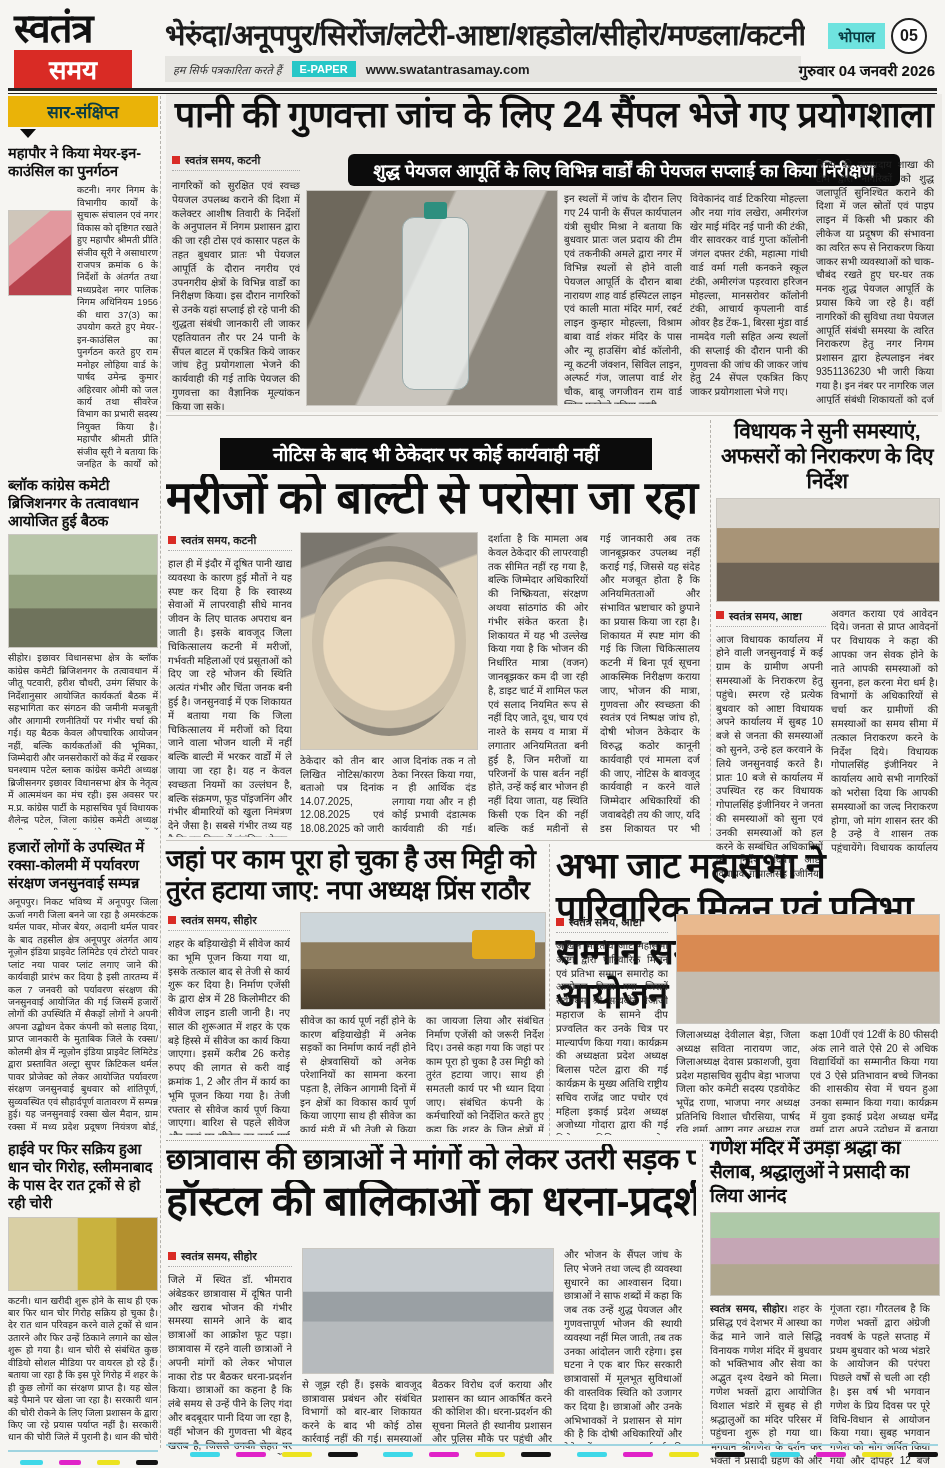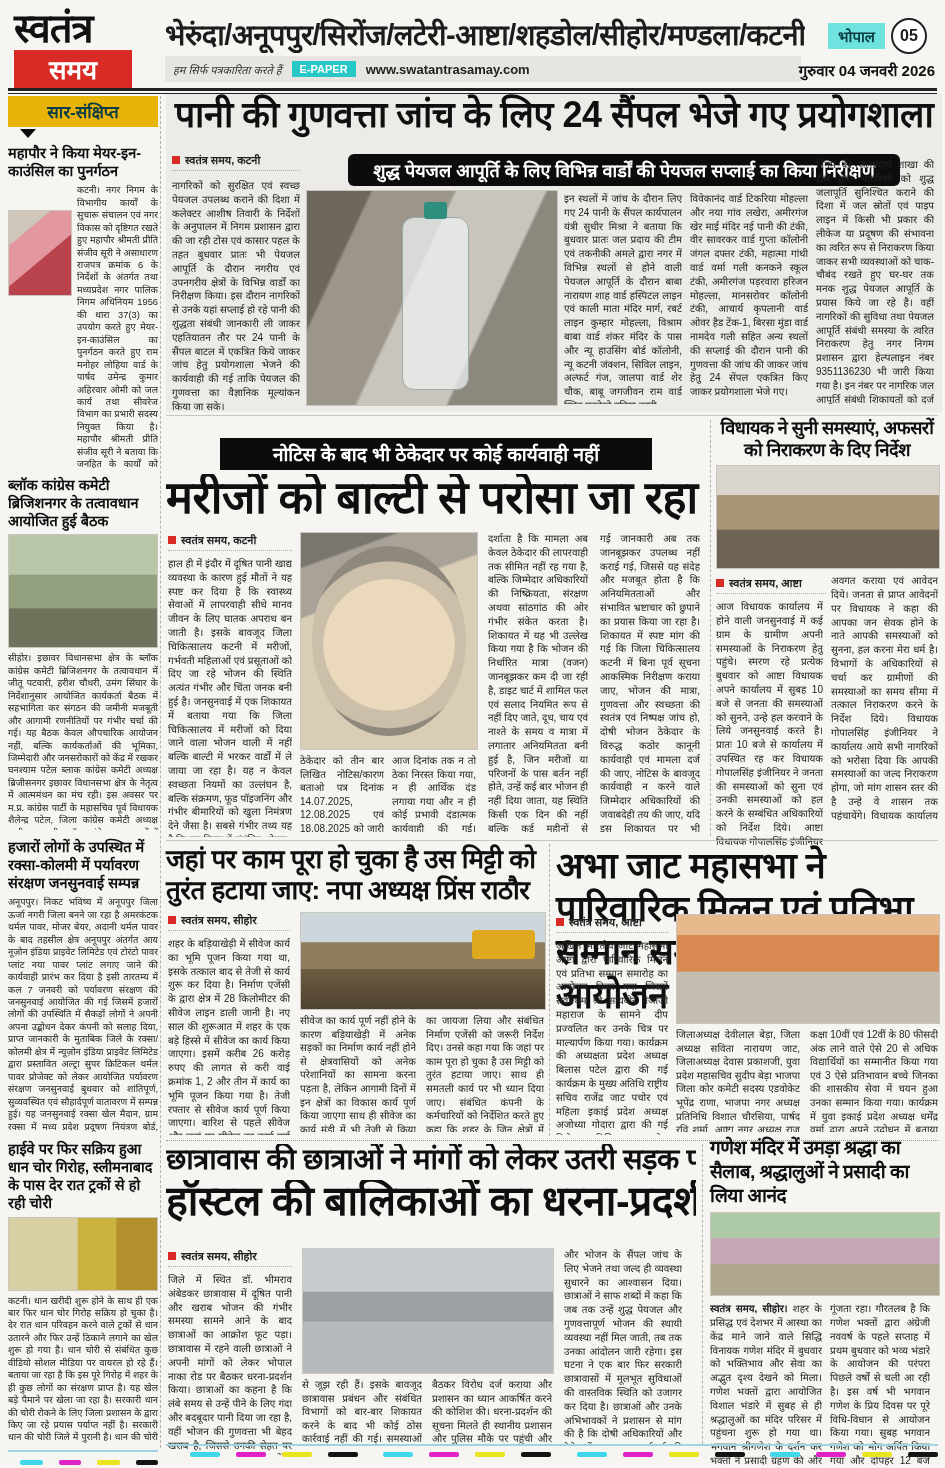--- a/index.html
+++ b/index.html
@@ -167,21 +167,21 @@
     <div class="capttxt" style="position:absolute;left:134px;top:334px;width:84px;height:78px;">ठेकेदार को तीन बार लिखित नोटिस/कारण बताओ पत्र दिनांक 14.07.2025, 12.08.2025 एवं 18.08.2025 को जारी किए जा चुके हैं। इसके बावजूद</div>
     <div class="capttxt" style="position:absolute;left:226px;top:334px;width:84px;height:78px;">आज दिनांक तक न तो ठेका निरस्त किया गया, न ही आर्थिक दंड लगाया गया और न ही कोई प्रभावी दंडात्मक कार्यवाही की गई। नोटिस जारी होने के बाद भी कार्यवाही न होना यह</div>
 
     <div class="bodytxt" style="position:absolute;left:322px;top:112px;width:100px;height:300px;">दर्शाता है कि मामला अब केवल ठेकेदार की लापरवाही तक सीमित नहीं रह गया है, बल्कि जिम्मेदार अधिकारियों की निष्क्रियता, संरक्षण अथवा सांठगांठ की ओर गंभीर संकेत करता है। शिकायत में यह भी उल्लेख किया गया है कि भोजन की निर्धारित मात्रा (वजन) जानबूझकर कम दी जा रही है, डाइट चार्ट में शामिल फल एवं सलाद नियमित रूप से नहीं दिए जाते, दूध, चाय एवं नाश्ते के समय व मात्रा में लगातार अनियमितता बनी हुई है, जिन मरीजों या परिजनों के पास बर्तन नहीं होते, उन्हें कई बार भोजन ही नहीं दिया जाता, यह स्थिति किसी एक दिन की नहीं बल्कि कई महीनों से लगातार बनी हुई है। यदि समय रहते ठोस कार्यवाही नहीं की गई, तो इंदौर जैसी घटना की पुनरावृत्ति से इनकार नहीं किया जा सकता। और भी गंभीर यह है कि सूचना का अधिकार अधिनियम के अंतर्गत मांगी</div>
     <div class="bodytxt" style="position:absolute;left:434px;top:112px;width:100px;height:300px;">गई जानकारी अब तक जानबूझकर उपलब्ध नहीं कराई गई, जिससे यह संदेह और मजबूत होता है कि अनियमितताओं और संभावित भ्रष्टाचार को छुपाने का प्रयास किया जा रहा है। शिकायत में स्पष्ट मांग की गई कि जिला चिकित्सालय कटनी में बिना पूर्व सूचना आकस्मिक निरीक्षण कराया जाए, भोजन की मात्रा, गुणवत्ता और स्वच्छता की स्वतंत्र एवं निष्पक्ष जांच हो, दोषी भोजन ठेकेदार के विरुद्ध कठोर कानूनी कार्यवाही एवं मामला दर्ज की जाए, नोटिस के बावजूद कार्यवाही न करने वाले जिम्मेदार अधिकारियों की जवाबदेही तय की जाए, यदि इस शिकायत पर भी कार्यवाही नहीं की जाती तो अप्रिय घटना होती है, तो उसकी जिम्मेदारी केवल ठेकेदार की नहीं, बल्कि कार्यवाही न करने वाले जिम्मेदार अधिकारियों की भी होगी।</div>
   </div>
 
   <div class="abs vrule" style="left:710px;top:420px;height:416px;"></div>
 
   <div class="abs" style="left:716px;top:418px;width:222px;height:418px;">
-    <div class="headline" style="font-size:18px;line-height:1.2;text-align:center;">विधायक ने सुनी समस्याएं, अफसरों को निराकरण के दिए निर्देश</div>
+    <div class="headline" style="font-size:21px;line-height:1.2;text-align:center;">विधायक ने सुनी समस्याएं, अफसरों को निराकरण के दिए निर्देश</div>
     <div class="photo" style="width:222px;height:102px;margin-top:4px;
          background:linear-gradient(180deg,#d9d5cd 0 28%,#a89477 29% 62%,#6e6355 63% 100%);"></div>
     <div class="byline" style="margin-top:6px;width:110px;">
       <span class="sq"></span>
       <span>स्वतंत्र समय, आष्टा</span>
     </div>
     <div style="display:flex;gap:8px;margin-top:6px;">
       <div class="bodytxt" style="width:107px;height:246px;">आज विधायक कार्यालय में होने वाली जनसुनवाई में कई ग्राम के ग्रामीण अपनी समस्याओं के निराकरण हेतु पहुंचे। स्मरण रहे प्रत्येक बुधवार को आष्टा विधायक अपने कार्यालय में सुबह 10 बजे से जनता की समस्याओं को सुनने, उन्हे हल करवाने के लिये जनसुनवाई करते है। प्रातः 10 बजे से कार्यालय में उपस्थित रह कर विधायक गोपालसिंह इंजीनियर ने जनता की समस्याओं को सुना एवं उनकी समस्याओं को हल करने के सम्बंधित अधिकारियों को निर्देश दिये। आष्टा विधायक गोपालसिंह इंजीनियर जो की हर बुधवार को अपने कार्यालय में जन सुनवाई कार्यक्रम के तहत उपस्थित रहते है। आज भी बड़ी संख्या में क्षेत्र से नागरिक जनसुनवाई में पहुंचे एवं अपनी अपनी पीड़ा से विधायक को</div>
       <div class="bodytxt" style="width:107px;height:246px;margin-top:-26px;">अवगत कराया एवं आवेदन दिये। जनता से प्राप्त आवेदनों पर विधायक ने कहा की आपका जन सेवक होने के नाते आपकी समस्याओं को सुनना, हल करना मेरा धर्म है। विभागों के अधिकारियों से चर्चा कर ग्रामीणों की समस्याओं का समय सीमा में तत्काल निराकरण करने के निर्देश दिये। विधायक गोपालसिंह इंजीनियर ने कार्यालय आये सभी नागरिकों को भरोसा दिया कि आपकी समस्याओं का जल्द निराकरण होगा, जो मांग शासन स्तर की है उन्हे वे शासन तक पहुंचायेंगे। विधायक कार्यालय से जानकारी देते हुए बताया की आज जनसुनवाई में आये ग्रामीणों ने विधायक की जनसुनवाई में मध्यान्ह भोजन शक्ति स्वयं सहायता समूह लाखिया को बदलने, लसूड़िया सूखा में सीसी रोड़ निर्माण एल एन्ड टी की पाईप लाईन का कार्य किलेरामा में पूर्ण कराएं।</div>
     </div>

